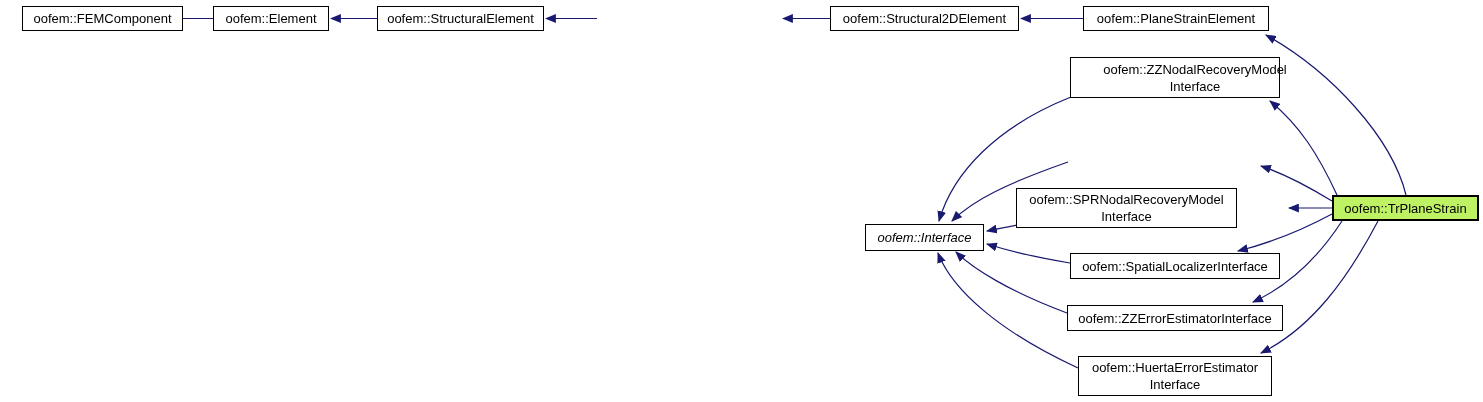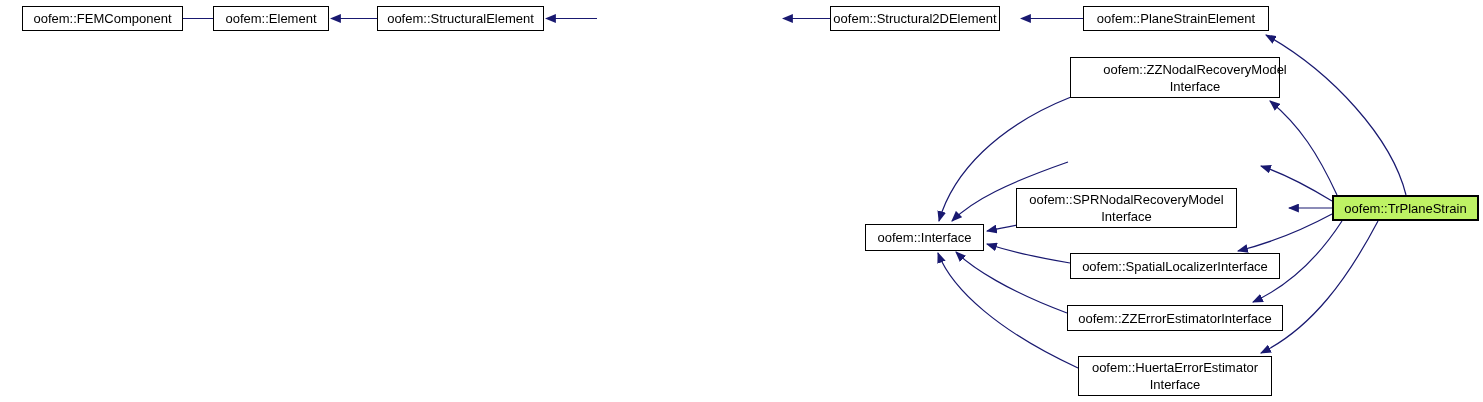--- a/index.html
+++ b/index.html
@@ -75,29 +75,29 @@
     <path class="edge" marker-end="url(#arrow)" d="M 1068,162 C 1008,183 973,200 952,221"></path>
     <path class="edge" marker-end="url(#arrow)" d="M 1065,216 C 1032,222 1006,227 987,231"></path>
     <path class="edge" marker-end="url(#arrow)" d="M 1070,263 C 1034,257 1006,250 987,244"></path>
     <path class="edge" marker-end="url(#arrow)" d="M 1067,313 C 1010,292 972,268 956,252"></path>
     <path class="edge" marker-end="url(#arrow)" d="M 1078,368 C 1000,332 952,290 938,253"></path>
   </svg>
 
   <div class="node" style="left:5px;    top:6px;   width:161px; height:25px;margin-left:17px;">oofem::FEMComponent</div>
   <div class="node" style="left:213px;  top:6px;   width:116px; height:25px;">oofem::Element</div>
   <div class="node" style="left:377px;  top:6px;   width:167px; height:25px;">oofem::StructuralElement</div>
-  <div class="node" style="left:830px;  top:6px;   width:170px; height:25px;">oofem::Structural2DElement</div>
+  <div class="node" style="left:830px;  top:6px;   width:189px; height:25px;">oofem::Structural2DElement</div>
   <div class="node" style="left:1083px; top:6px;   width:186px; height:25px;">oofem::PlaneStrainElement</div>
 
   <div class="node" style="left:1070px; top:57px;  width:210px; height:41px;padding-left:40px;">oofem::ZZNodalRecoveryModel
 Interface</div>
   <div class="node" style="left:1016px; top:188px; width:221px; height:40px;">oofem::SPRNodalRecoveryModel
 Interface</div>
   <div class="node" style="left:1067px; top:305px; width:216px; height:26px;">oofem::ZZErrorEstimatorInterface</div>
   <div class="node" style="left:1070px; top:253px; width:210px; height:26px;">oofem::SpatialLocalizerInterface</div>
   <div class="node" style="left:1078px; top:356px; width:194px; height:40px;">oofem::HuertaErrorEstimator
 Interface</div>
 
-  <div class="node" style="left:865px;  top:224px; width:119px; height:27px;">oofem::Interface</div>
+  <div class="node" style="left:865px;  top:224px; width:119px; height:27px;font-style:italic;">oofem::Interface</div>
 
   <div class="node highlight" style="left:1332px; top:195px; width:147px; height:26px;">oofem::TrPlaneStrain</div>
 
 </div>
 
 </body></html>

